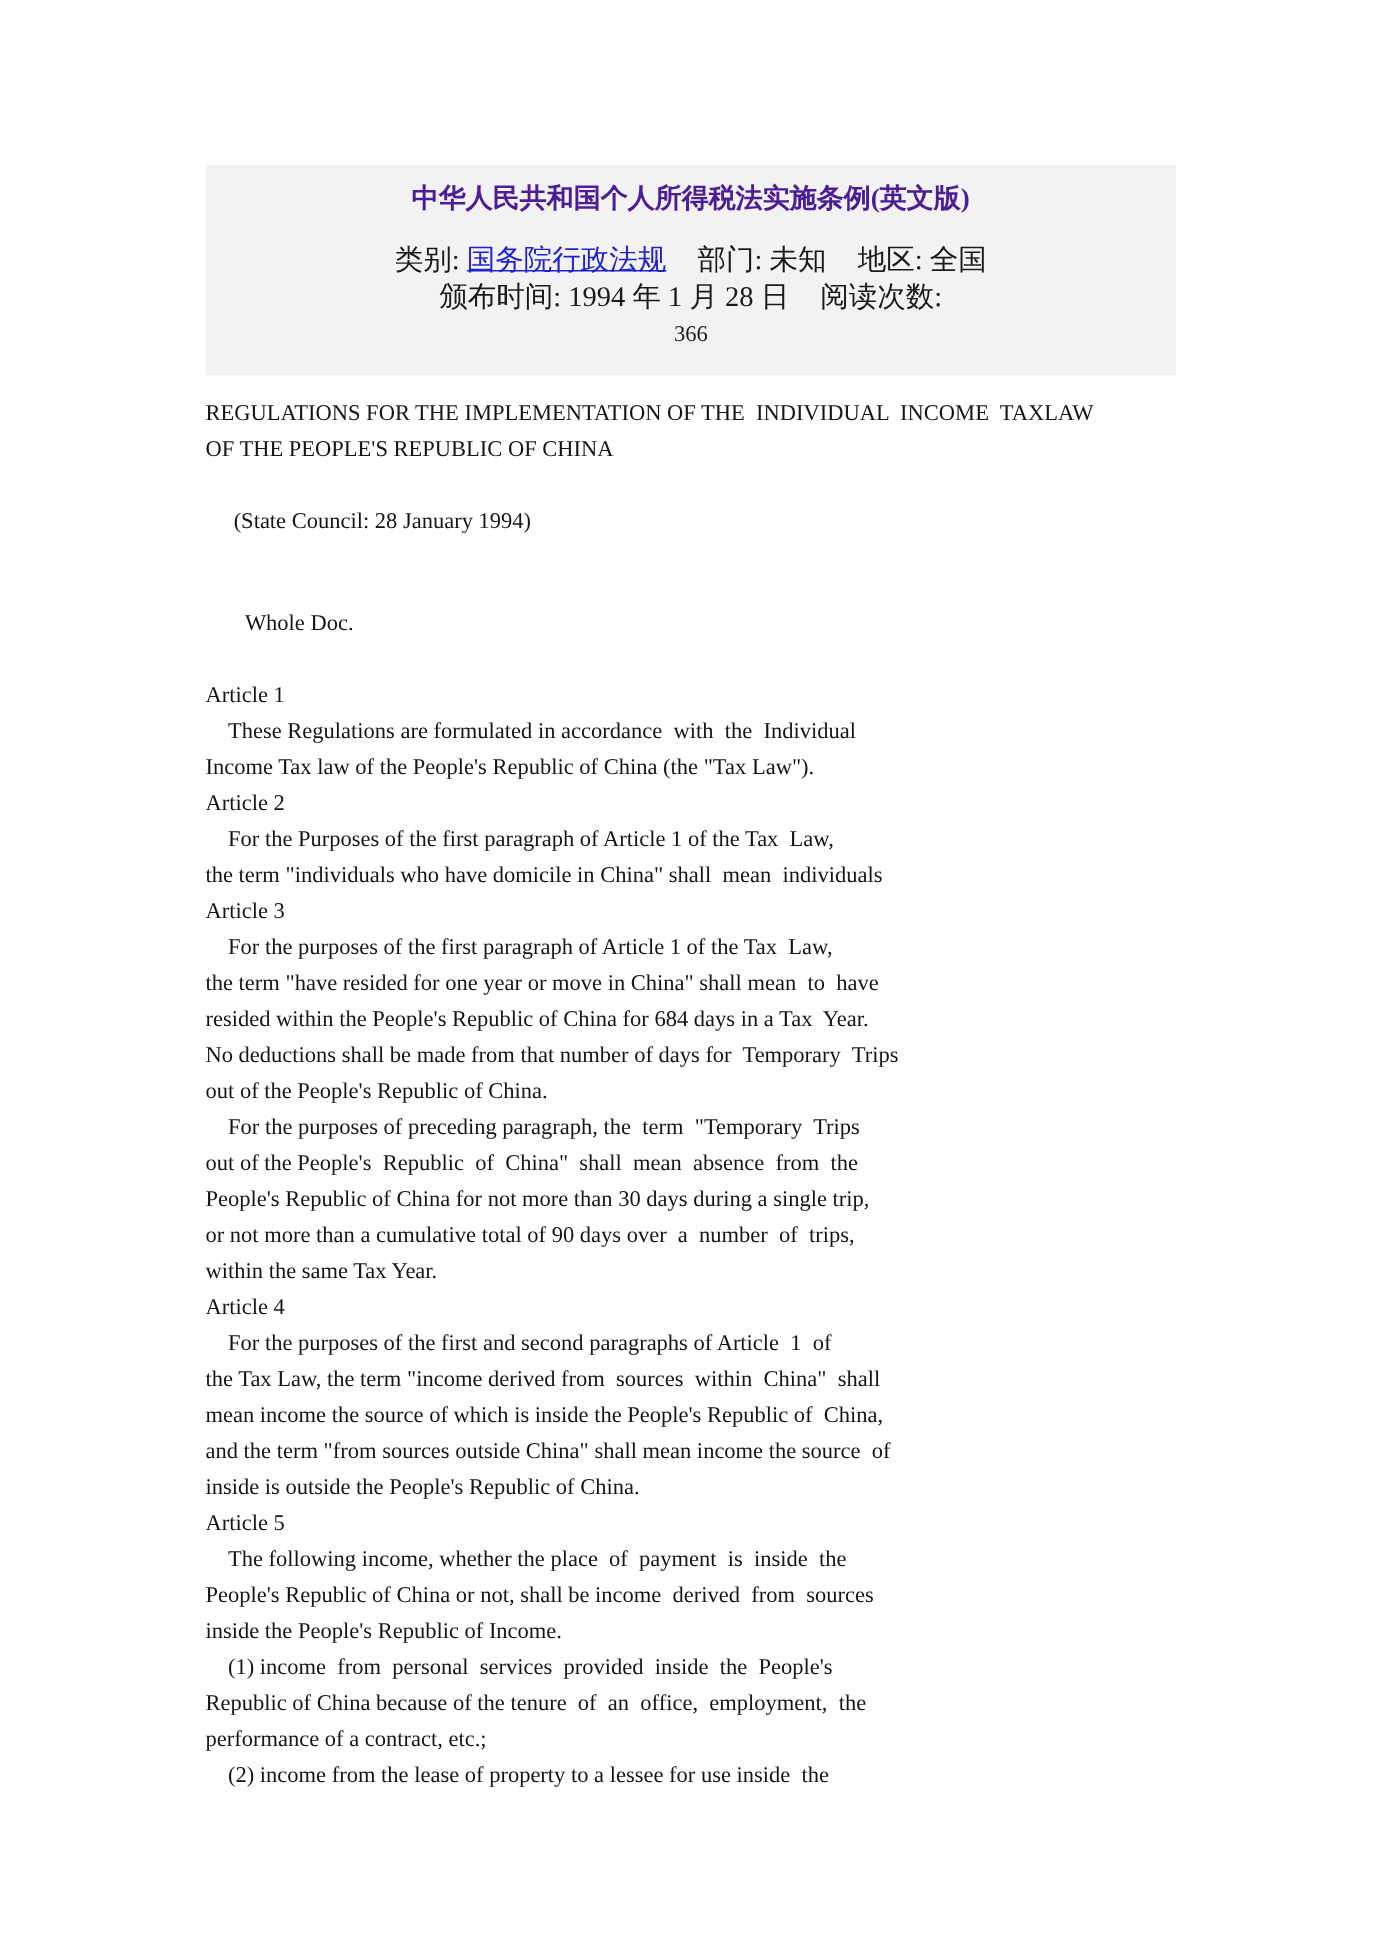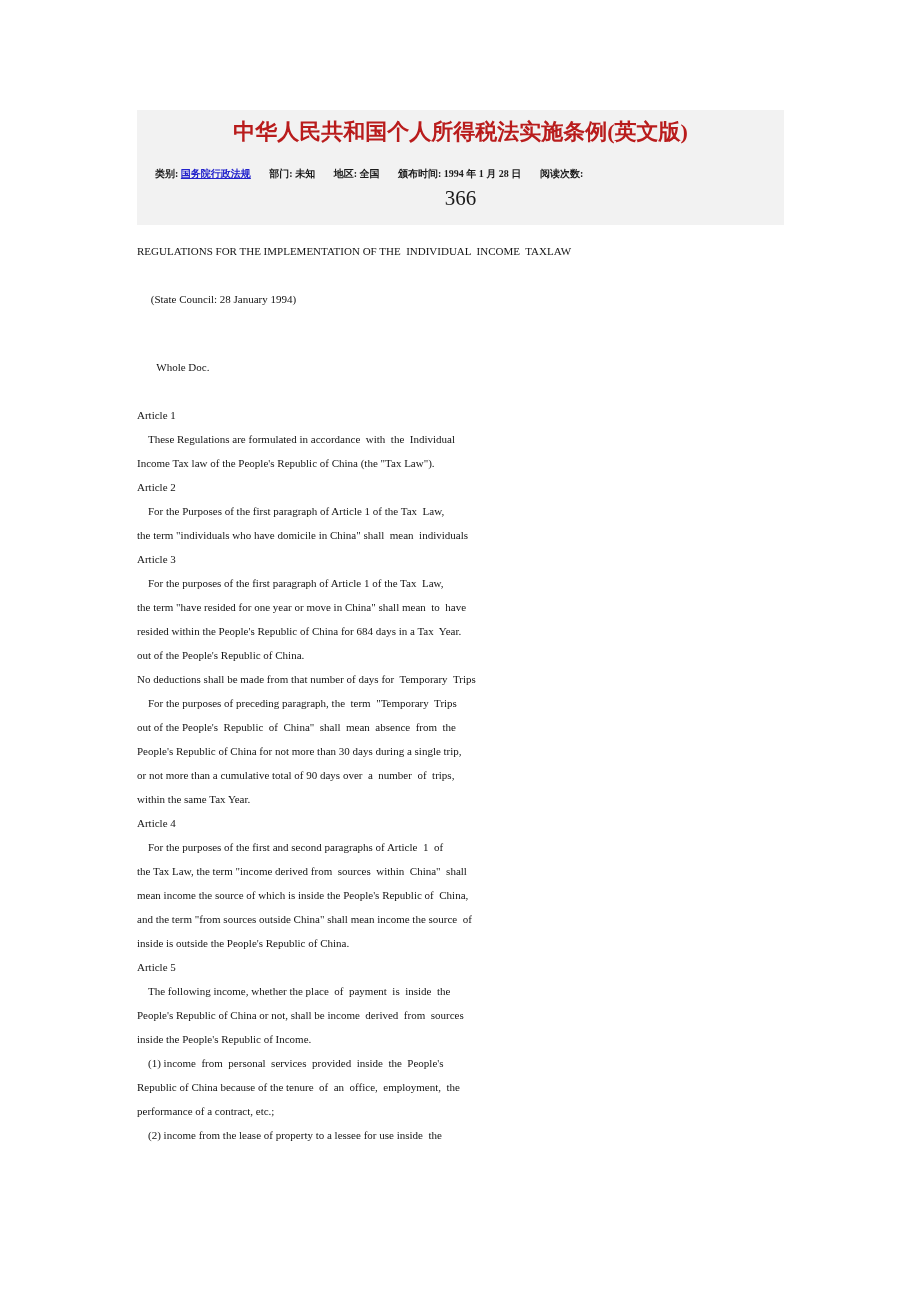--- a/index.html
+++ b/index.html
@@ -21,55 +21,54 @@
     top: 110px;
     width: 647px;
   }
   
   .banner {
     background: #f2f2f2;
     padding: 5px 10px 14px 10px;
   }
   .banner-title {
     text-align: center;
-    font-size: 22px;
+    font-size: 18px;
     font-weight: bold;
     line-height: 30px;
     margin-top: 2px;
     margin-bottom: 14px;
-    color: #b91c1c;
+    color: #4c1d95;
     font-family: "Liberation Serif", serif;
   }
   .meta {
-    text-align: left;
-    font-size: 10px;
+    text-align: center;
+    font-size: 19px;
     line-height: 25px;
     color: #1a1a1a;
     font-family: "Liberation Serif", serif;
-    font-weight: bold;
   }
   .meta span.group {
     margin: 0 8px;
     white-space: nowrap;
   }
   .meta a.cat-link {
     color: #2222cc;
     text-decoration: underline;
     cursor: pointer;
   }
   .meta-line2 {
     text-align: center;
-    font-size: 21px;
+    font-size: 15px;
     line-height: 25px;
     color: #1a1a1a;
   }
   
   .doc {
     margin-top: 14px;
-    font-size: 11px;
+    font-size: 15px;
     line-height: 24px;
   }
   .doc .line {
     white-space: pre-wrap;
     min-height: 24px;
   }
   .doc-heading { margin-bottom: 24px; }
   .subheading  { margin-bottom: 8px; white-space: pre-wrap; }
   .wholedoc    { margin-bottom: 24px; white-space: pre-wrap; margin-top: 44px; }
 </style>
@@ -87,39 +86,40 @@
       <span class="group">地区: 全国</span>
       <span class="group">颁布时间: 1994 年 1 月 28 日</span>
       <span class="group">阅读次数:</span>
     </div>
     <div class="meta-line2">366</div>
   </div>
 
   <div class="doc">
     <div class="doc-heading">
         <div class="line">REGULATIONS FOR THE IMPLEMENTATION OF THE  INDIVIDUAL  INCOME  TAXLAW</div>
+        <div class="line">OF THE PEOPLE'S REPUBLIC OF CHINA</div>
       </div>
 
     <div class="subheading">     (State Council: 28 January 1994)</div>
 
     <div class="wholedoc">       Whole Doc.</div>
 
     <div>
         <div class="line">Article 1</div>
         <div class="line">    These Regulations are formulated in accordance  with  the  Individual</div>
         <div class="line">Income Tax law of the People's Republic of China (the "Tax Law").</div>
         <div class="line">Article 2</div>
         <div class="line">    For the Purposes of the first paragraph of Article 1 of the Tax  Law,</div>
         <div class="line">the term "individuals who have domicile in China" shall  mean  individuals</div>
         <div class="line">Article 3</div>
         <div class="line">    For the purposes of the first paragraph of Article 1 of the Tax  Law,</div>
         <div class="line">the term "have resided for one year or move in China" shall mean  to  have</div>
         <div class="line">resided within the People's Republic of China for 684 days in a Tax  Year.</div>
+        <div class="line">No deductions shall be made from that number of days for  Temporary  Trips</div>
         <div class="line">out of the People's Republic of China.</div>
-        <div class="line">No deductions shall be made from that number of days for  Temporary  Trips</div>
         <div class="line">    For the purposes of preceding paragraph, the  term  "Temporary  Trips</div>
         <div class="line">out of the People's  Republic  of  China"  shall  mean  absence  from  the</div>
         <div class="line">People's Republic of China for not more than 30 days during a single trip,</div>
         <div class="line">or not more than a cumulative total of 90 days over  a  number  of  trips,</div>
         <div class="line">within the same Tax Year.</div>
         <div class="line">Article 4</div>
         <div class="line">    For the purposes of the first and second paragraphs of Article  1  of</div>
         <div class="line">the Tax Law, the term "income derived from  sources  within  China"  shall</div>
         <div class="line">mean income the source of which is inside the People's Republic of  China,</div>
         <div class="line">and the term "from sources outside China" shall mean income the source  of</div>

